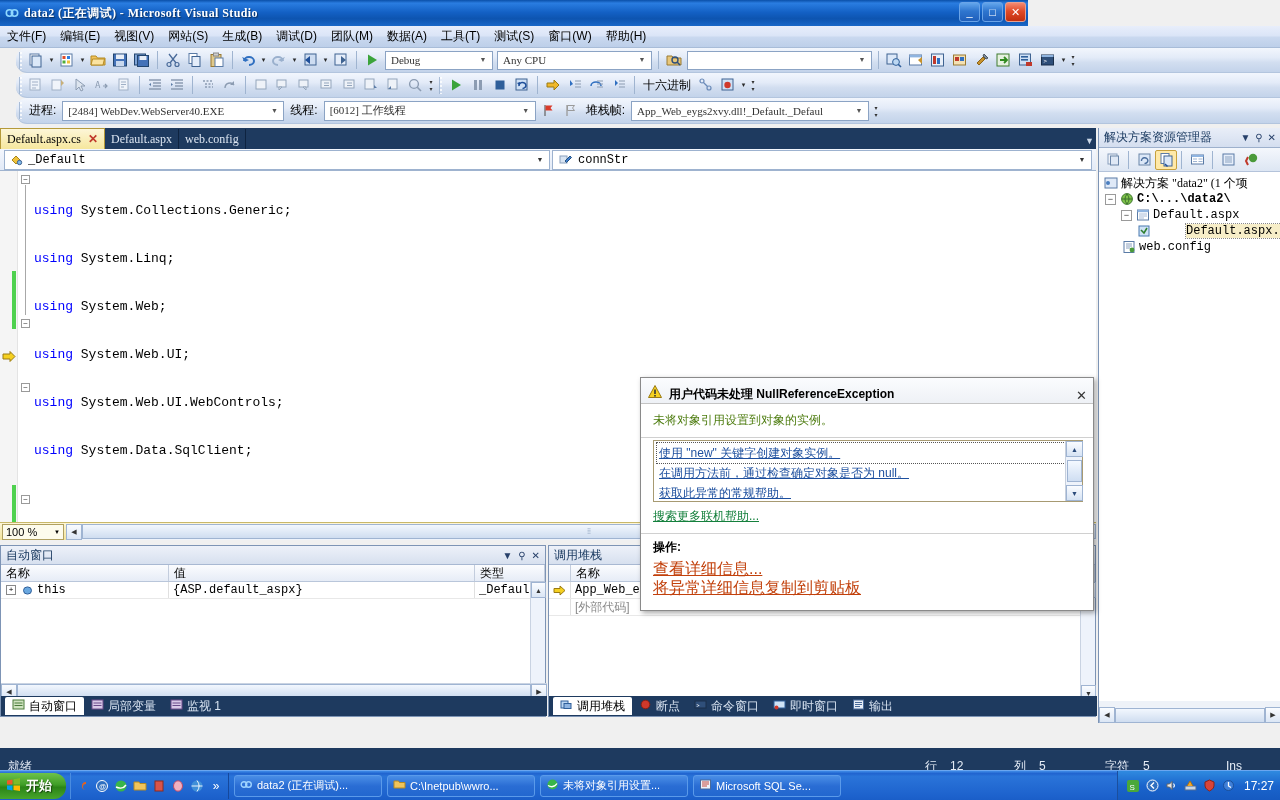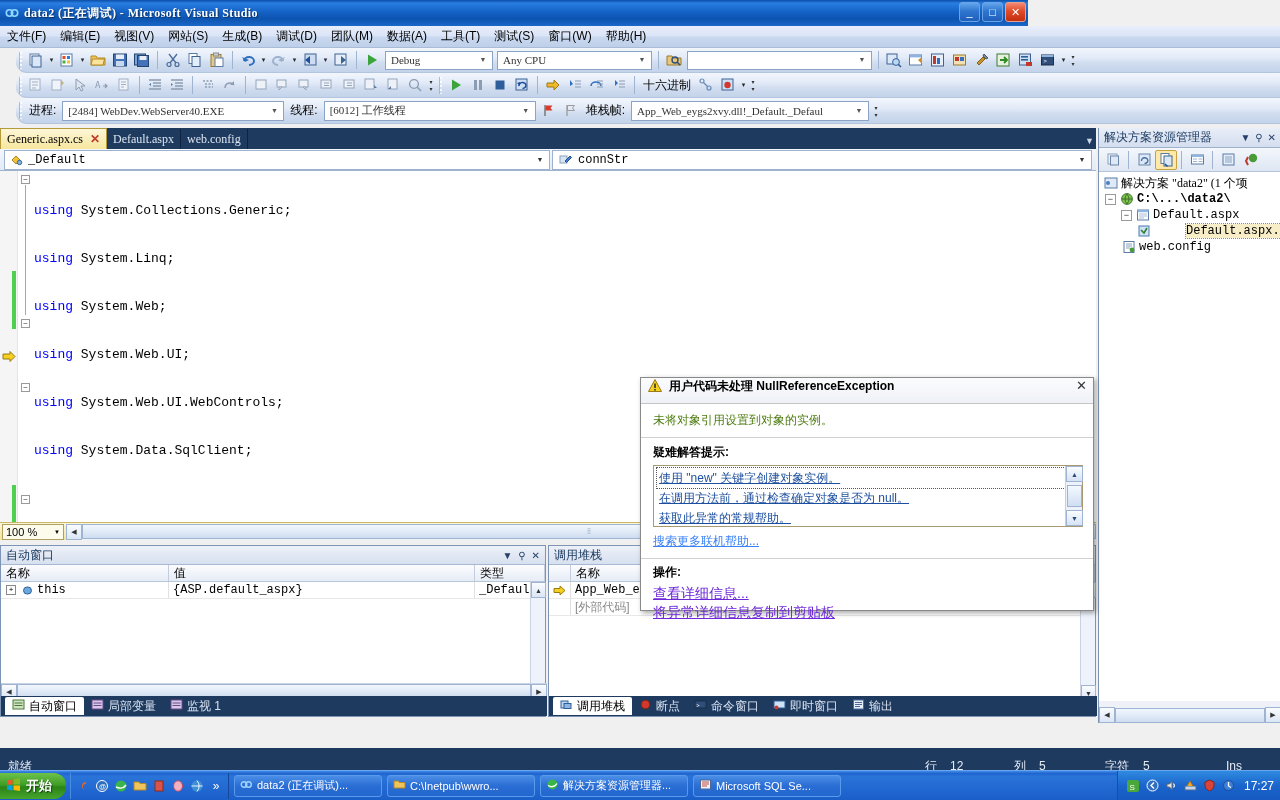--- a/index.html
+++ b/index.html
@@ -252,42 +252,42 @@
   .sb-item { position: absolute; white-space: nowrap; }
 
   
   .excp {
     position: absolute; left: 640px; top: 377px; width: 454px; height: 234px;
     background: #ffffff; border: 1px solid #8a8a8a;
     box-shadow: 2px 2px 5px rgba(0,0,0,0.35);
   }
   .excp-hdr {
     height: 26px; background: linear-gradient(to bottom,#fbfcfe,#eef1f6);
-    display: flex; align-items: flex-start; padding: 0 6px;
+    display: flex; align-items: flex-end; padding: 0 6px;
     border-bottom: 1px solid #c4c4c4;
   }
   .excp-title { font-size: 12px; font-weight: bold; color: #000; margin-left: 6px; font-family:"Liberation Sans",sans-serif;}
   .excp-close { margin-left: auto; font-size: 13px; color: #333; cursor: default; }
   .excp-msg { padding: 8px 10px 8px 12px; font-size: 12px; color: #4d7c0f; border-bottom: 1px solid #d0d0d0; }
   .excp-sect { padding: 6px 10px 2px 12px; font-size: 12px; font-weight: bold; color: #000;}
   .tipbox {
     margin: 2px 10px 0 12px; border: 1px solid #a79a72; background: #fff;
     height: 62px; display: flex;
   }
   .tiplist { flex: 1; padding: 2px 0 0 3px; }
   .tiplink { display:block; color: #1d4f9e; font-size: 12px; line-height: 20px; padding-left:2px; }
   .tiplink.focused { outline: 1px dotted #555; }
   .tipscroll { width: 17px; background: #eef3fb; border-left: 1px solid #c6cfdd; display:flex; flex-direction: column; justify-content: space-between;}
   .tsb { width:17px;height:16px;background:linear-gradient(to bottom,#fafcff,#d6e3f4);border:1px solid #9fb4d2; display:flex;align-items:center;justify-content:center;font-size:7px;color:#2a4a7a;}
   .tst { width:15px;height:22px;margin:1px auto;background:linear-gradient(to bottom,#f4f9ff,#cfdef2);border:1px solid #9fb4d2;}
   .excp-more { padding: 6px 0 8px 12px; }
-  .excp-more a { color: #3b82f6; font-size: 12px; }
+  .excp-more a { color: #15803d; font-size: 12px; }
   .excp-actions { border-top: 1px solid #d0d0d0; padding: 5px 0 0 12px; }
   .excp-actions .ttl { font-size: 12px; font-weight: bold; color:#000; margin-bottom: 3px;}
-  .excp-actions a { display:block; color: #6d28d9; font-size: 14px; line-height: 19px; }
+  .excp-actions a { display:block; color: #c2410c; font-size: 16px; line-height: 19px; }
 
   
   .taskbar {
     position: absolute; left: 0; top: 770px; width: 1280px; height: 30px;
     background: linear-gradient(to bottom, #3f8ce8 0%, #2063cf 9%, #2a74d9 18%, #1d62cd 85%, #1a5ec8 100%);
     border-top: 1px solid #6aa6f0;
     display: flex; align-items: center;
   }
   .startbtn {
     height: 26px; margin: 0 0 0 0; padding: 0 14px 0 6px;
@@ -725,21 +725,21 @@
     <div class="tlabel">堆栈帧:</div>
     <div class="tcombo" style="width:238px;height:20px">
       <span class="cbtxt">App_Web_eygs2xvy.dll!_Default._Defaul</span>
       <span class="cbarrow">▼</span>
     </div>
     <div class="overflow-ctl">▾<br>▾</div>
   </div>
 
   <div class="tabstrip">
     <div class="doctab active">
-      <span>Generic.aspx.cs</span>
+      <span>Default.aspx.cs</span>
       <span class="tab-x">✕</span>
     </div>
     <div class="doctab">
       <span>Default.aspx</span>
     </div>
     <div class="doctab">
       <span>web.config</span>
     </div>
     <span class="tabstrip-right">▼</span>
   </div>
@@ -1095,21 +1095,20 @@
         <svg width="16" height="16" viewBox="0 0 16 16">
             <path d="M8 1.5l6.5 12h-13z" fill="#f5d020" stroke="#9a7a12"></path>
             <rect x="7.2" y="5.5" width="1.6" height="4.5" fill="#333"></rect>
             <rect x="7.2" y="11" width="1.6" height="1.6" fill="#333"></rect>
           </svg>
       </span>
       <span class="excp-title">用户代码未处理 NullReferenceException</span>
       <span class="excp-close">✕</span>
     </div>
     <div class="excp-msg">未将对象引用设置到对象的实例。</div>
-    <div class="excp-sect">疑难解答提示:</div>
     <div class="tipbox">
       <div class="tiplist">
         <a class="tiplink focused" href="#">使用 "new" 关键字创建对象实例。</a>
         <a class="tiplink" href="#">在调用方法前，通过检查确定对象是否为 null。</a>
         <a class="tiplink" href="#">获取此异常的常规帮助。</a>
       </div>
       <div class="tipscroll">
         <div class="tsb">▲</div>
         <div class="tst"></div>
         <div class="tsb">▼</div>
@@ -1207,21 +1206,21 @@
       </span>
       <span>C:\Inetpub\wwro...</span>
     </div>
     <div class="tb-task">
       <span>
         <svg width="13" height="13" viewBox="0 0 13 13">
             <circle cx="6.5" cy="6.5" r="5" fill="#39b54a"></circle>
             <path d="M2 7.5c3.5 2 7 1 9-2" stroke="#fff" stroke-width="1.3" fill="none"></path>
           </svg>
       </span>
-      <span>解决方案资源管理器...</span>
+      <span>未将对象引用设置...</span>
     </div>
     <div class="tb-task">
       <span>
         <svg width="13" height="13" viewBox="0 0 13 13">
             <rect x="1.5" y="2" width="10" height="9" fill="#eef2f8" stroke="#4a6b9a"></rect>
             <path d="M3 4h7M3 6h7M3 8h5" stroke="#c0392b" stroke-width="0.9"></path>
           </svg>
       </span>
       <span>Microsoft SQL Se...</span>
     </div>

